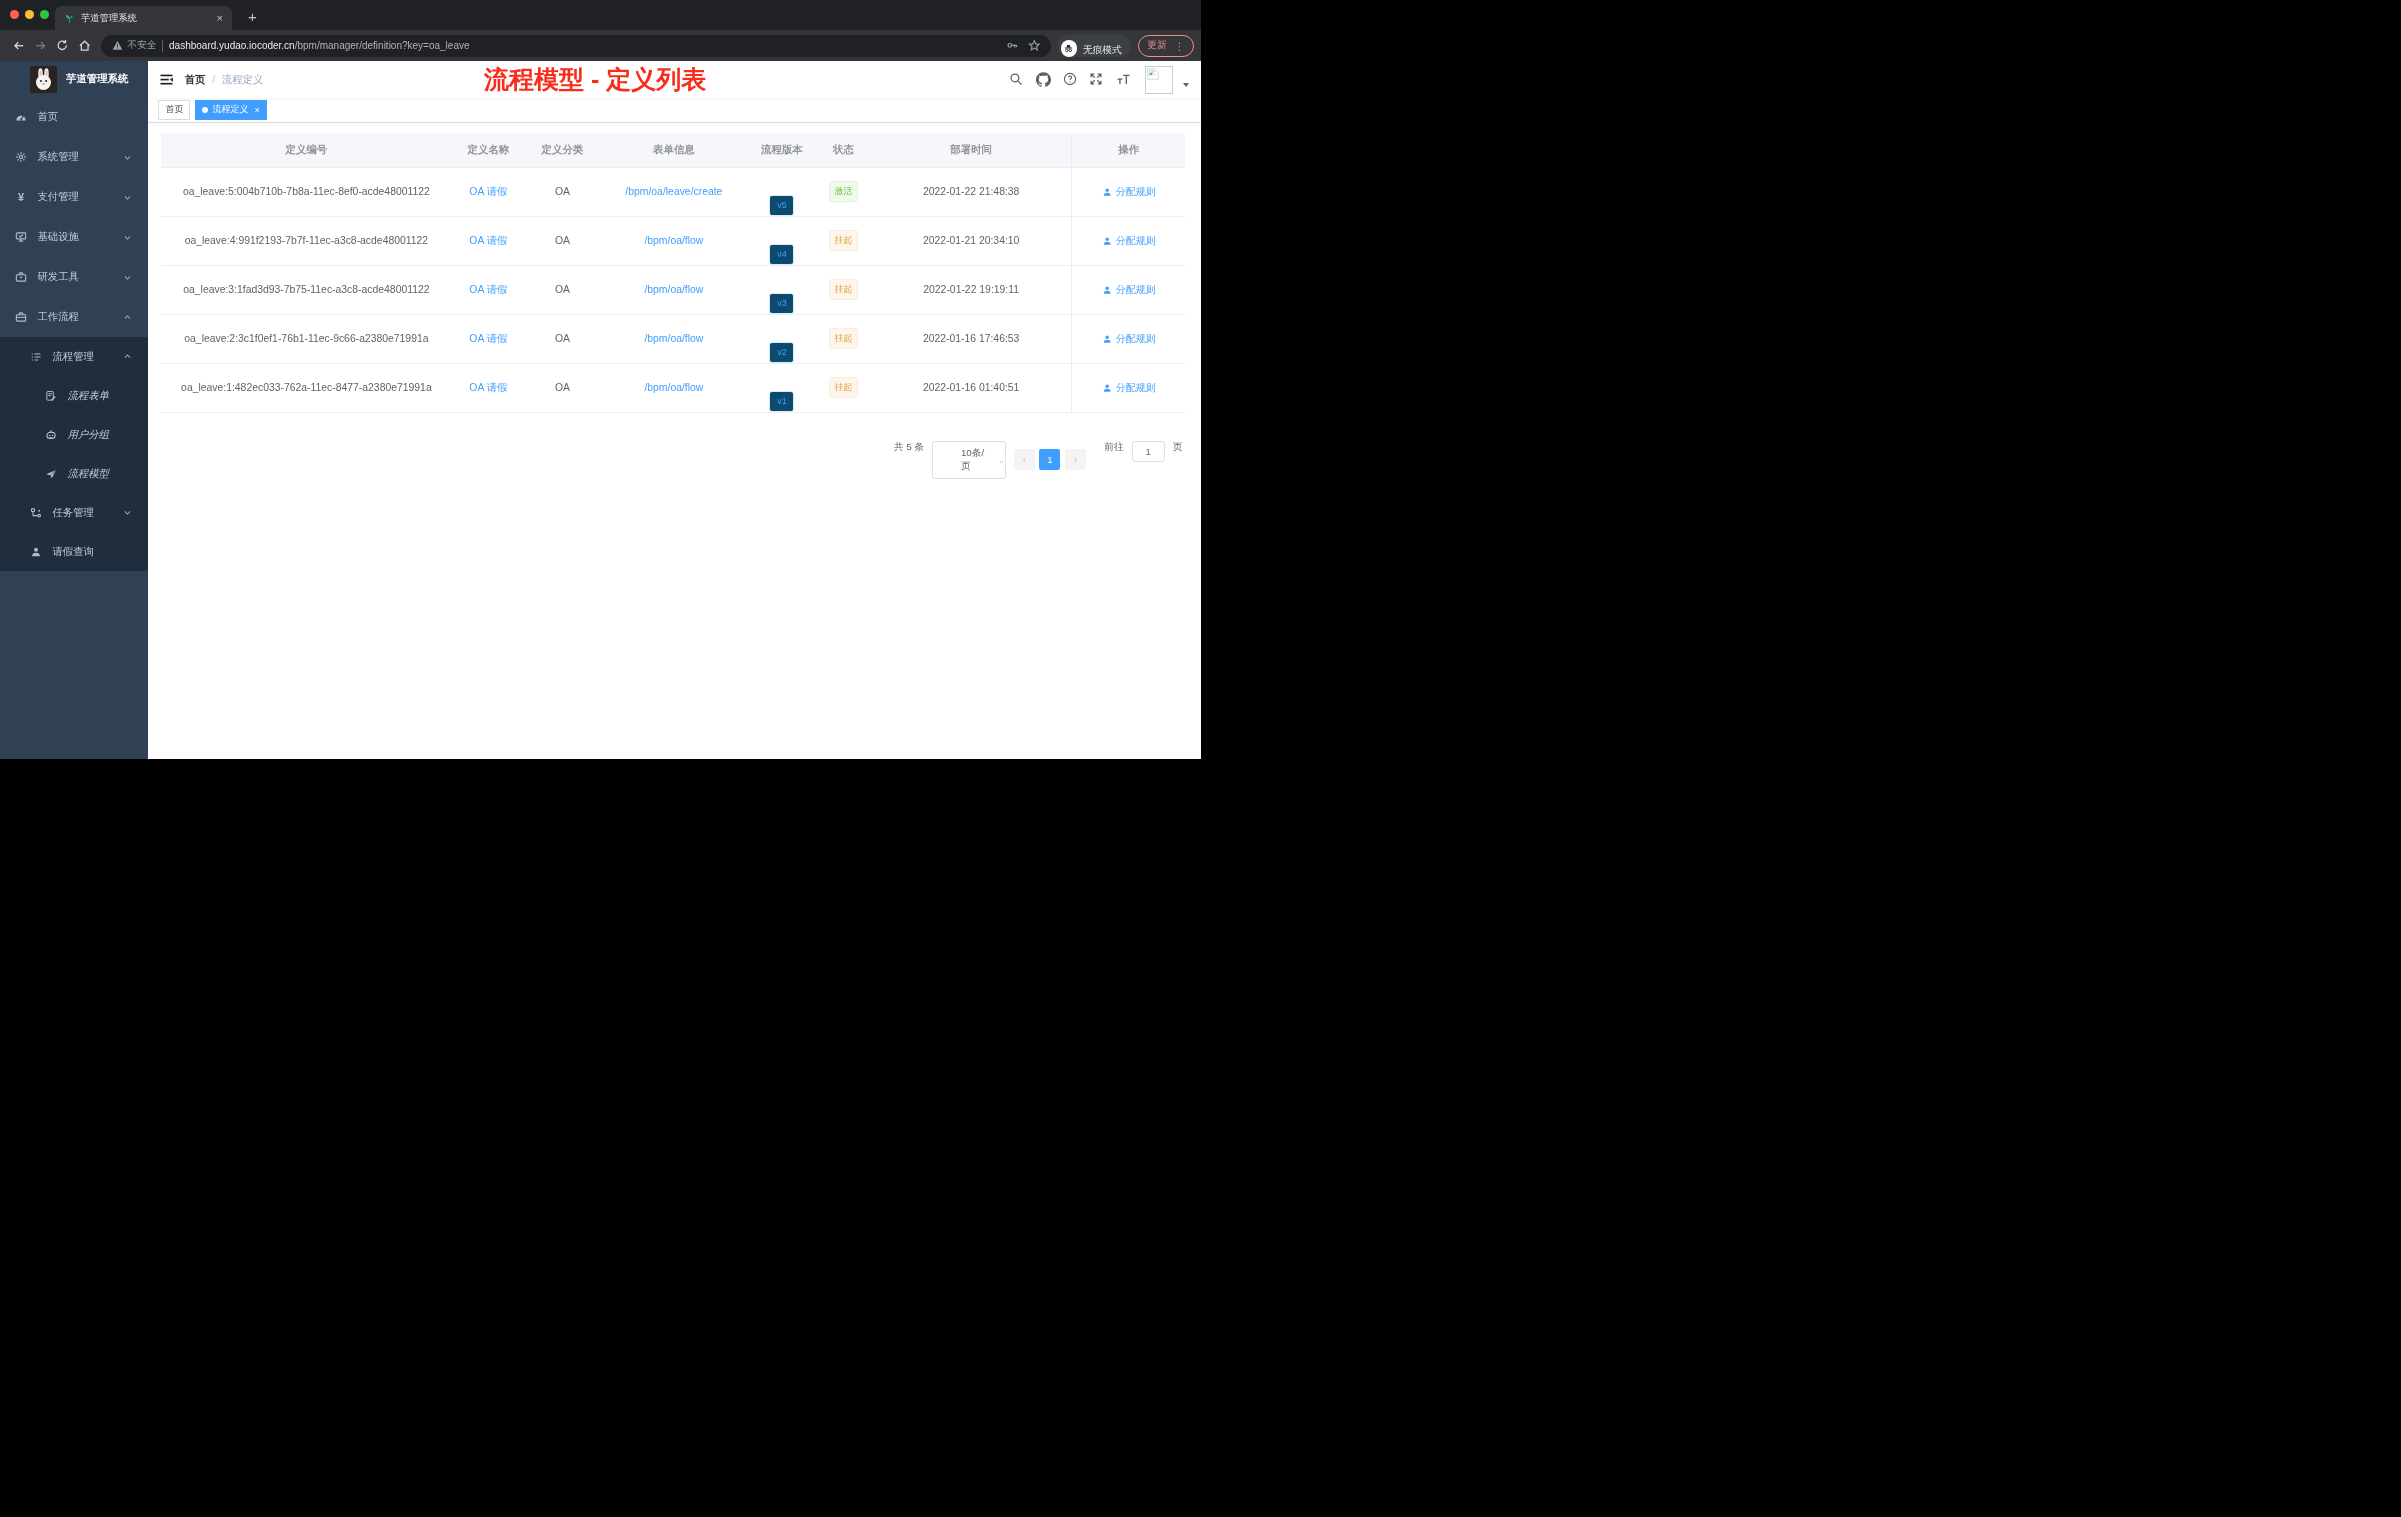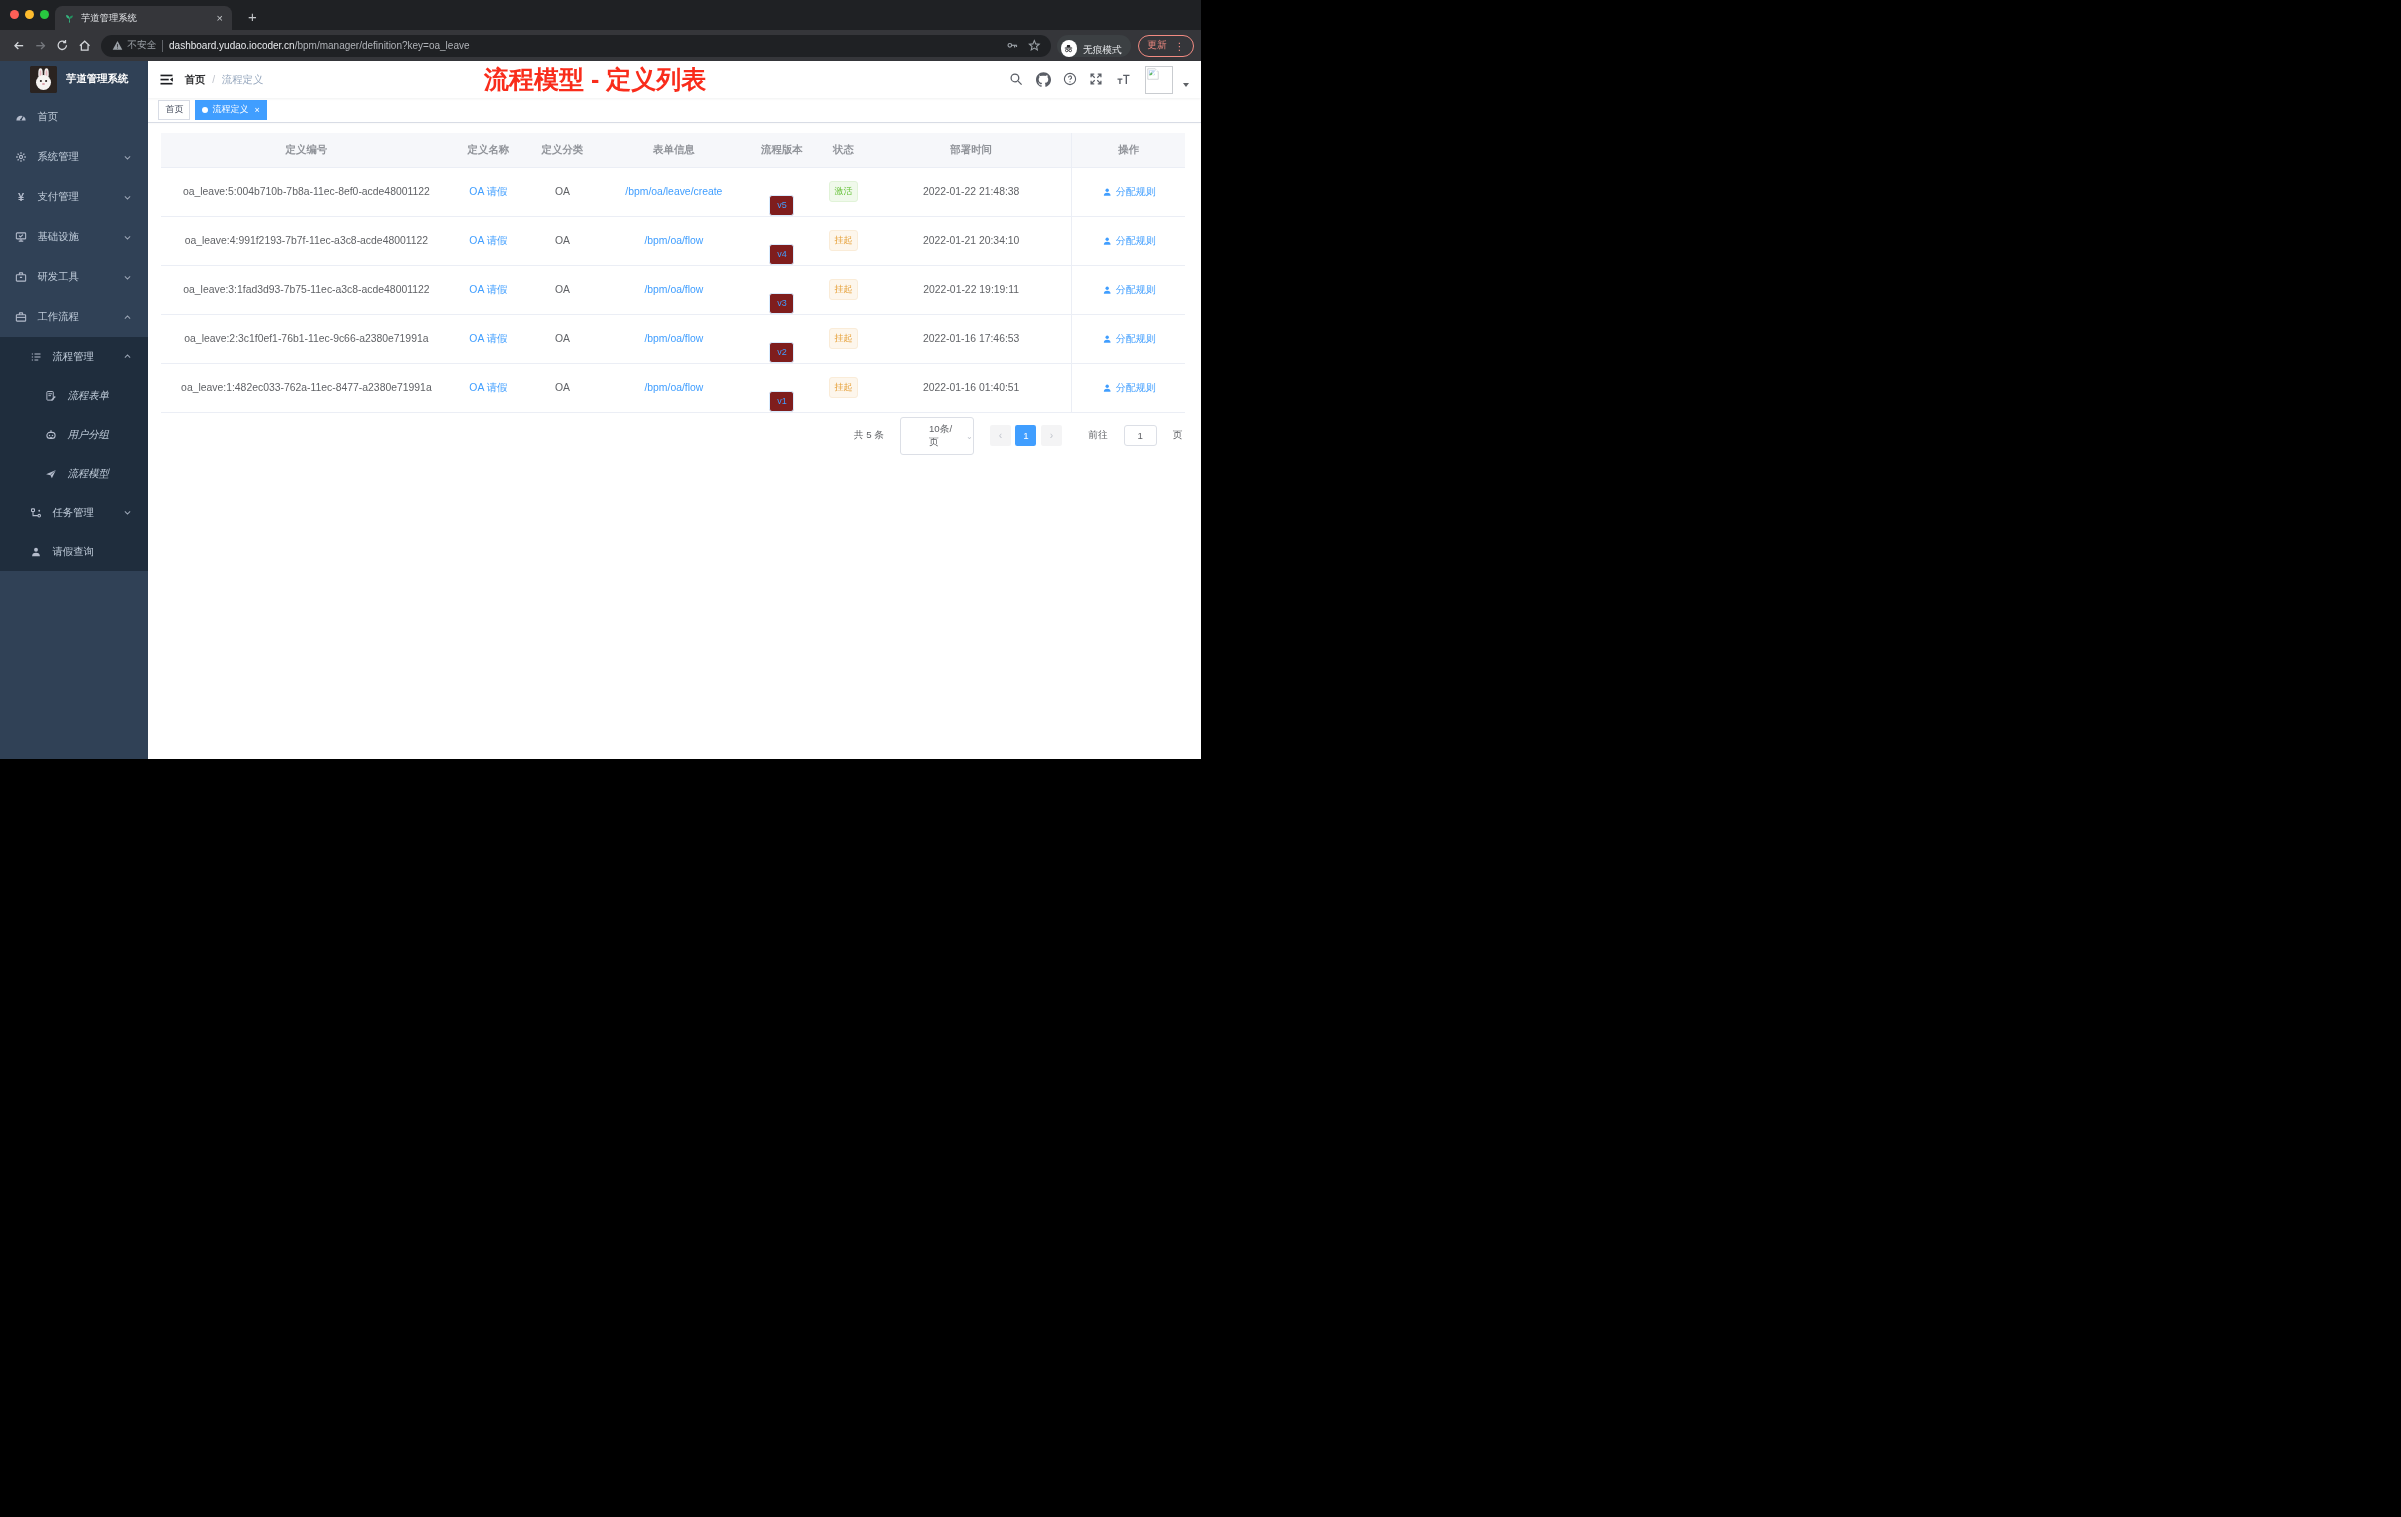--- a/index.html
+++ b/index.html
@@ -66,26 +66,26 @@
   .tag-dot { width:6px; height:6px; border-radius:50%; background:#fff; flex:none; }
   .tag-close { font-size:9px; margin-left:1.5px; }
 
   .content { padding:10.4px 0 0 13.4px; }
   table.def-table { border-collapse:collapse; table-layout:fixed; width:1024px; font-size:10.4px; }
   .def-table th { height:34px; background:#f6f7fa; color:#909399; font-weight:600; text-align:center; border-bottom:0.7px solid #ebeef5; }
   .def-table td { height:42px; color:#606266; text-align:center; border-bottom:0.7px solid #ebeef5; background:#fff; }
   .def-table .col-fixed { border-left:0.7px solid #ebeef5; }
   a.blue-link { color:#409eff; text-decoration:none; cursor:pointer; }
   .op-link { color:#409eff; font-size:10px; display:inline-flex; align-items:center; gap:3.7px; cursor:pointer; }
-  .vtag { display:inline-flex; align-items:center; height:21px; padding:0 6.7px; border-radius:3px; font-size:9px; background:#7f1d1d; border:0.7px solid #d9ecff; color:#409eff;margin-top:27px; }
+  .vtag { display:inline-flex; align-items:center; height:21px; padding:0 6.7px; border-radius:3px; font-size:9px; background:#0c4a6e; border:0.7px solid #d9ecff; color:#409eff;margin-top:27px; }
   .stag { display:inline-flex; align-items:center; height:21px; padding:0 4.5px; border-radius:3px; font-size:9px; }
   .stag.success { background:#f0f9eb; border:0.7px solid #e1f3d8; color:#67c23a; }
   .stag.warning { background:#fdf6ec; border:0.7px solid #faecd8; color:#e6a23c; }
 
-  .pagination { width:1024px; margin-top:4px; display:flex; justify-content:flex-end; align-items:center; gap:16px; font-size:9.7px; color:#606266; padding-right:3px; }
+  .pagination { width:1024px; margin-top:28px; display:flex; justify-content:flex-end; gap:8px; font-size:9.7px; color:#606266; padding-right:3px; }
   .pg-select { width:74px; height:38px; border:0.7px solid #dcdfe6; border-radius:3px; display:flex; align-items:center; justify-content:center; gap:7.4px; color:#606266; background:#fff; cursor:pointer;padding-left:28px; }
   .pg-select .sel-chev { color:#c0c4cc; font-size:8.2px; }
   .pg-btn { width:21px; height:21px; border-radius:2.2px; background:#f4f4f5; color:#c0c4cc; display:flex; align-items:center; justify-content:center; font-size:10.4px; }
   .pg-page { width:21px; height:21px; border-radius:2.2px; background:#409eff; color:#fff; display:flex; align-items:center; justify-content:center; font-size:9.7px; }
   .pg-group { display:flex; gap:4.5px; align-items:center; }
   .pg-goto-input { width:33px; height:21px; border:0.7px solid #dcdfe6; border-radius:3px; text-align:center; font-size:9.7px; color:#606266; outline:none; font-family:inherit; }
 </style>
 </head>
 <body>
 

